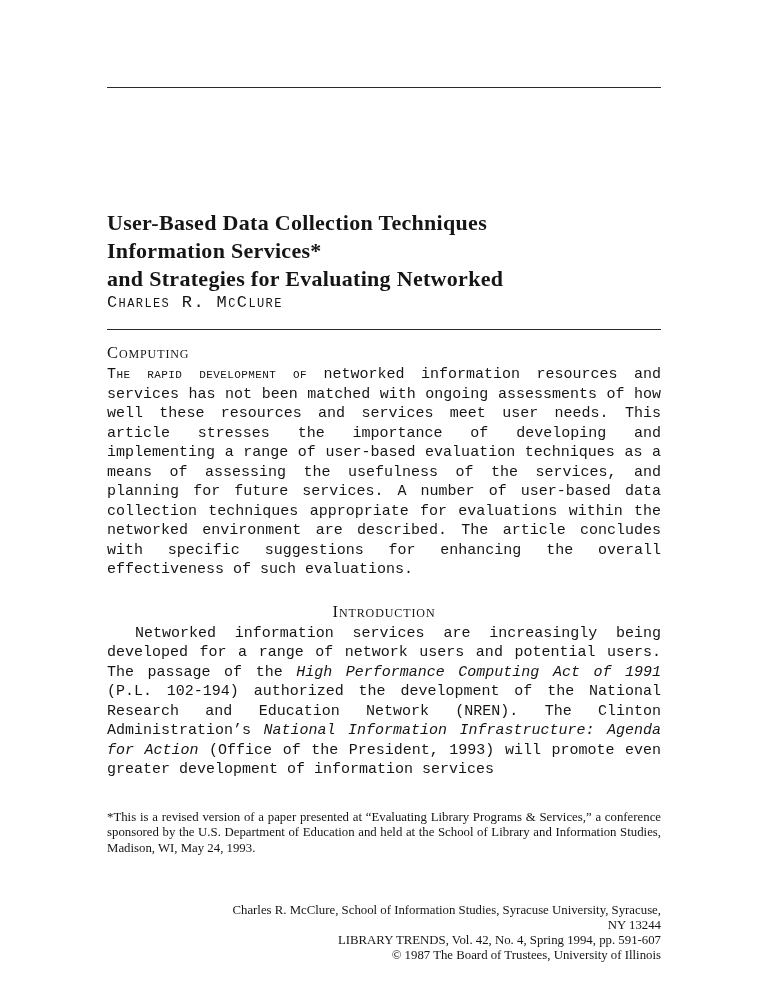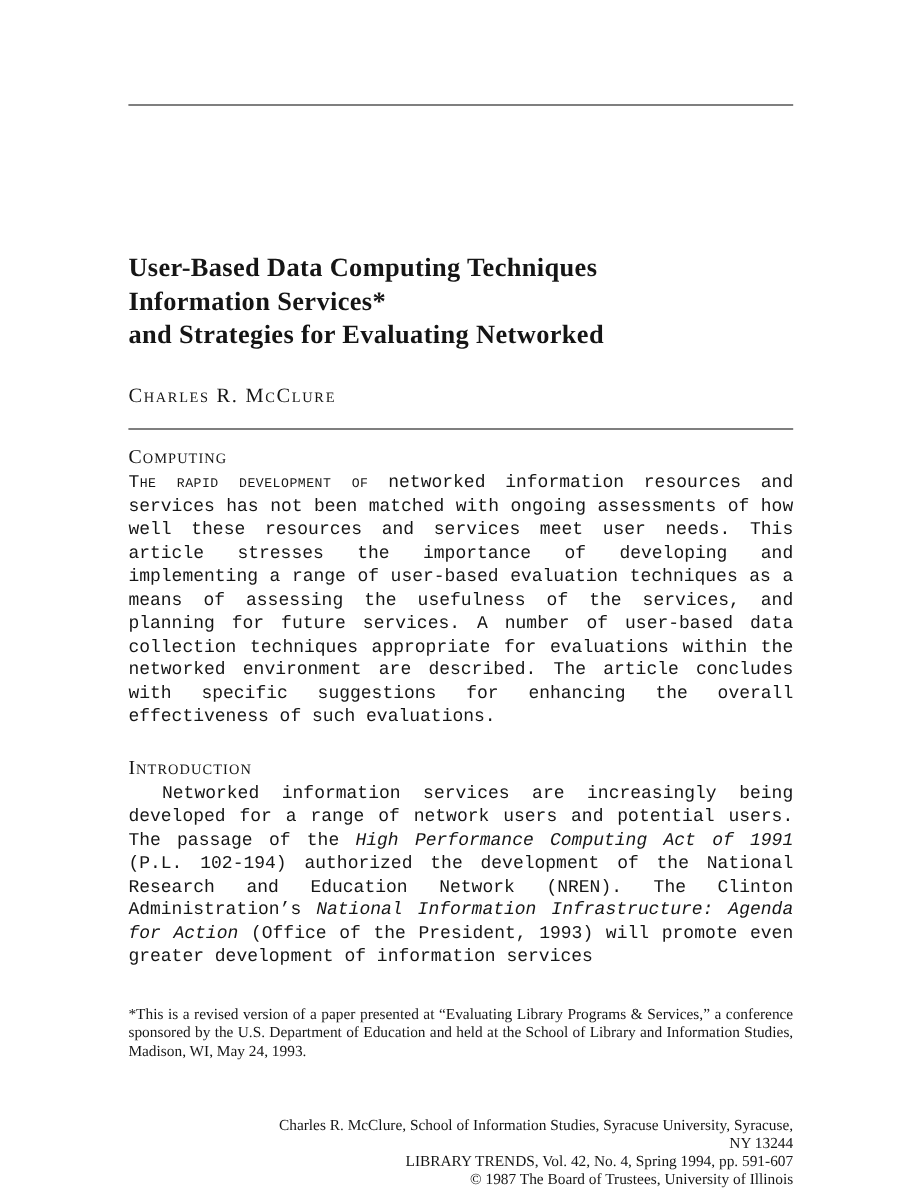--- a/index.html
+++ b/index.html
@@ -31,34 +31,34 @@
   .title {
     margin: 121px 0 0 0;
     font-size: 22px;
     font-weight: bold;
     line-height: 28px;
     letter-spacing: 0.3px;
   }
   .title-line { display: block; }
 
   .author {
-    margin-top: 27px;
     font-size: 17px;
     font-variant: small-caps;
     letter-spacing: 1.4px;
+    font-family: Liberation Mono, monospace;
   }
 
   .section-heading {
     margin: 13px 0 2px 0;
     font-size: 16.5px;
     font-weight: normal;
     font-variant: small-caps;
     letter-spacing: 0.9px;
   }
-  .section-heading.intro { margin-top: 22px; }
+  .section-heading.intro { margin-top: 22px; text-align: center; }
 
   .body-text {
     margin: 0;
     font-size: 15px;
     line-height: 19.5px;
     text-align: justify;
     font-family: Liberation Mono, monospace;
   }
   .indent { text-indent: 28px; }
 
@@ -81,21 +81,21 @@
   .footer p { margin: 0; }
 </style>
 </head>
 <body>
 
 <div class="page">
 
   <hr class="rule rule-top">
 
   <h1 class="title">
-    <span class="title-line">User-Based Data Computing Techniques</span>
+    <span class="title-line">User-Based Data Collection Techniques</span>
     <span class="title-line">Information Services*</span>
     <span class="title-line">and Strategies for Evaluating Networked</span>
   </h1>
 
   <div class="author">Charles R. McClure</div>
 
   <hr class="rule rule-author">
 
   <section>
     <h2 class="section-heading">Computing</h2>

